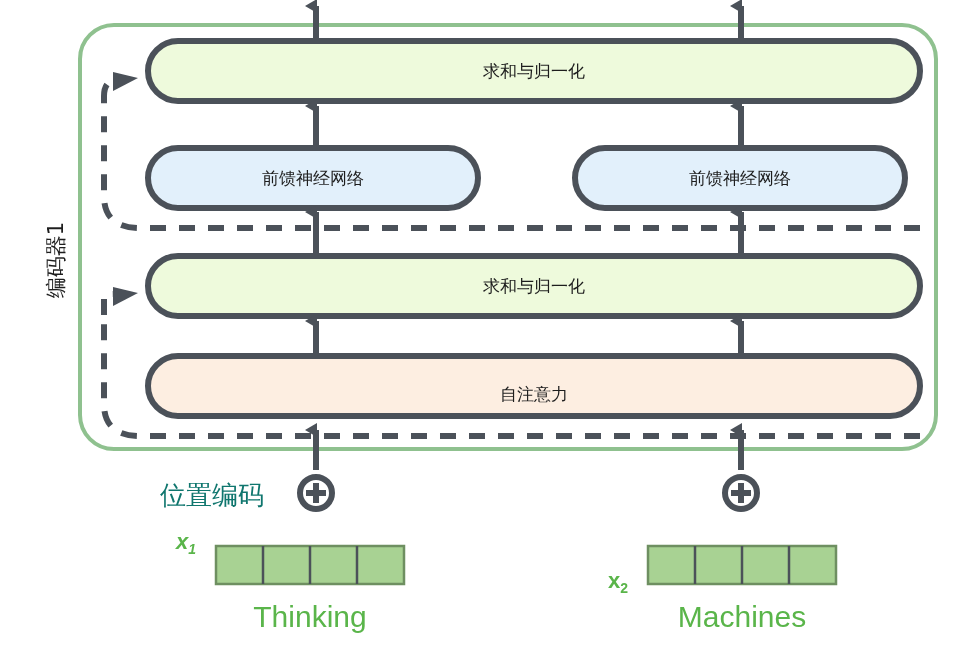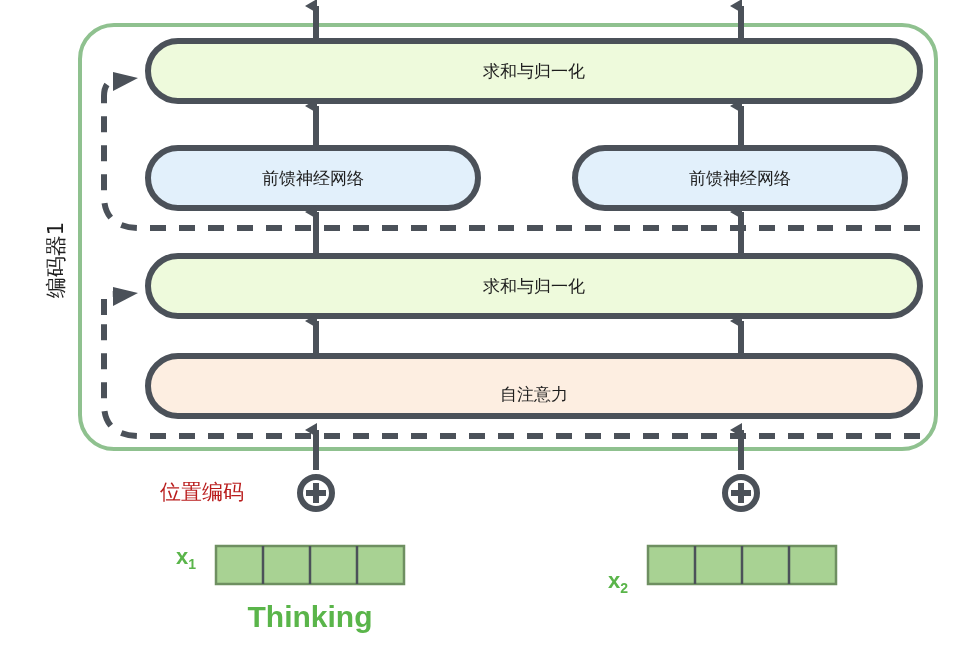--- a/index.html
+++ b/index.html
@@ -11,35 +11,35 @@
   svg#diagram{position:absolute;left:0;top:0;width:960px;height:648px;display:block;}
 
   
   .lbl{position:absolute;white-space:nowrap;color:#1a1a1a;}
   .box-label{
     font-size:17px;line-height:1;color:#1d1d1d;
     font-family:"DejaVu Sans","Liberation Sans",sans-serif;
   }
   .center-on{transform:translate(-50%,-50%);}
   .pos-enc-label{
-    font-size:21px;color:#b91c1c;
+    font-size:26px;color:#0f766e;
     font-family:"DejaVu Sans","Liberation Sans",sans-serif;
   }
   .encoder-label{
     font-size:21px;color:#1d1d1d;
     font-family:"DejaVu Sans","Liberation Sans",sans-serif;
     transform-origin:50% 50%;
   }
   .xlab{
     font-weight:bold;font-size:22px;color:#5ab54a;
     font-family:"Liberation Sans","DejaVu Sans",sans-serif;
   }
   .xlab sub{font-size:14px;}
   .word{
-    font-weight:bold;font-size:30px;color:#5ab54a;
+    font-weight:normal;font-size:30px;color:#5ab54a;
     font-family:"Liberation Sans","DejaVu Sans",sans-serif;
     transform:translateX(-50%);
   }
 </style>
 </head>
 <body>
 
 <div id="stage">
 
   <svg id="diagram" viewBox="0 0 960 648">
@@ -122,22 +122,23 @@
   <div class="lbl box-label center-on" style="left:313px;top:178px;">前馈神经网络</div>
 
   <div class="lbl box-label center-on" style="left:740px;top:178px;">前馈神经网络</div>
 
   <div class="lbl box-label center-on" style="left:534px;top:286px;">求和与归一化</div>
 
   <div class="lbl box-label center-on" style="left:534px;top:386px;margin-top:8px;">自注意力</div>
 
   <div class="lbl pos-enc-label" style="left:160px;top:478px;">位置编码</div>
 
-  <div class="lbl xlab" style="left:176px;top:544px;">
+  <div class="lbl xlab" style="left:176px;top:529px;font-style:italic;">
     <span>x</span><sub>1</sub>
   </div>
   <div class="lbl xlab" style="left:608px;top:568px;">
     <span>x</span><sub>2</sub>
   </div>
 
   <div class="lbl word" style="left:310px;top:600px;">Thinking</div>
+  <div class="lbl word" style="left:742px;top:600px;">Machines</div>
 
 </div>
 
 </body></html>

